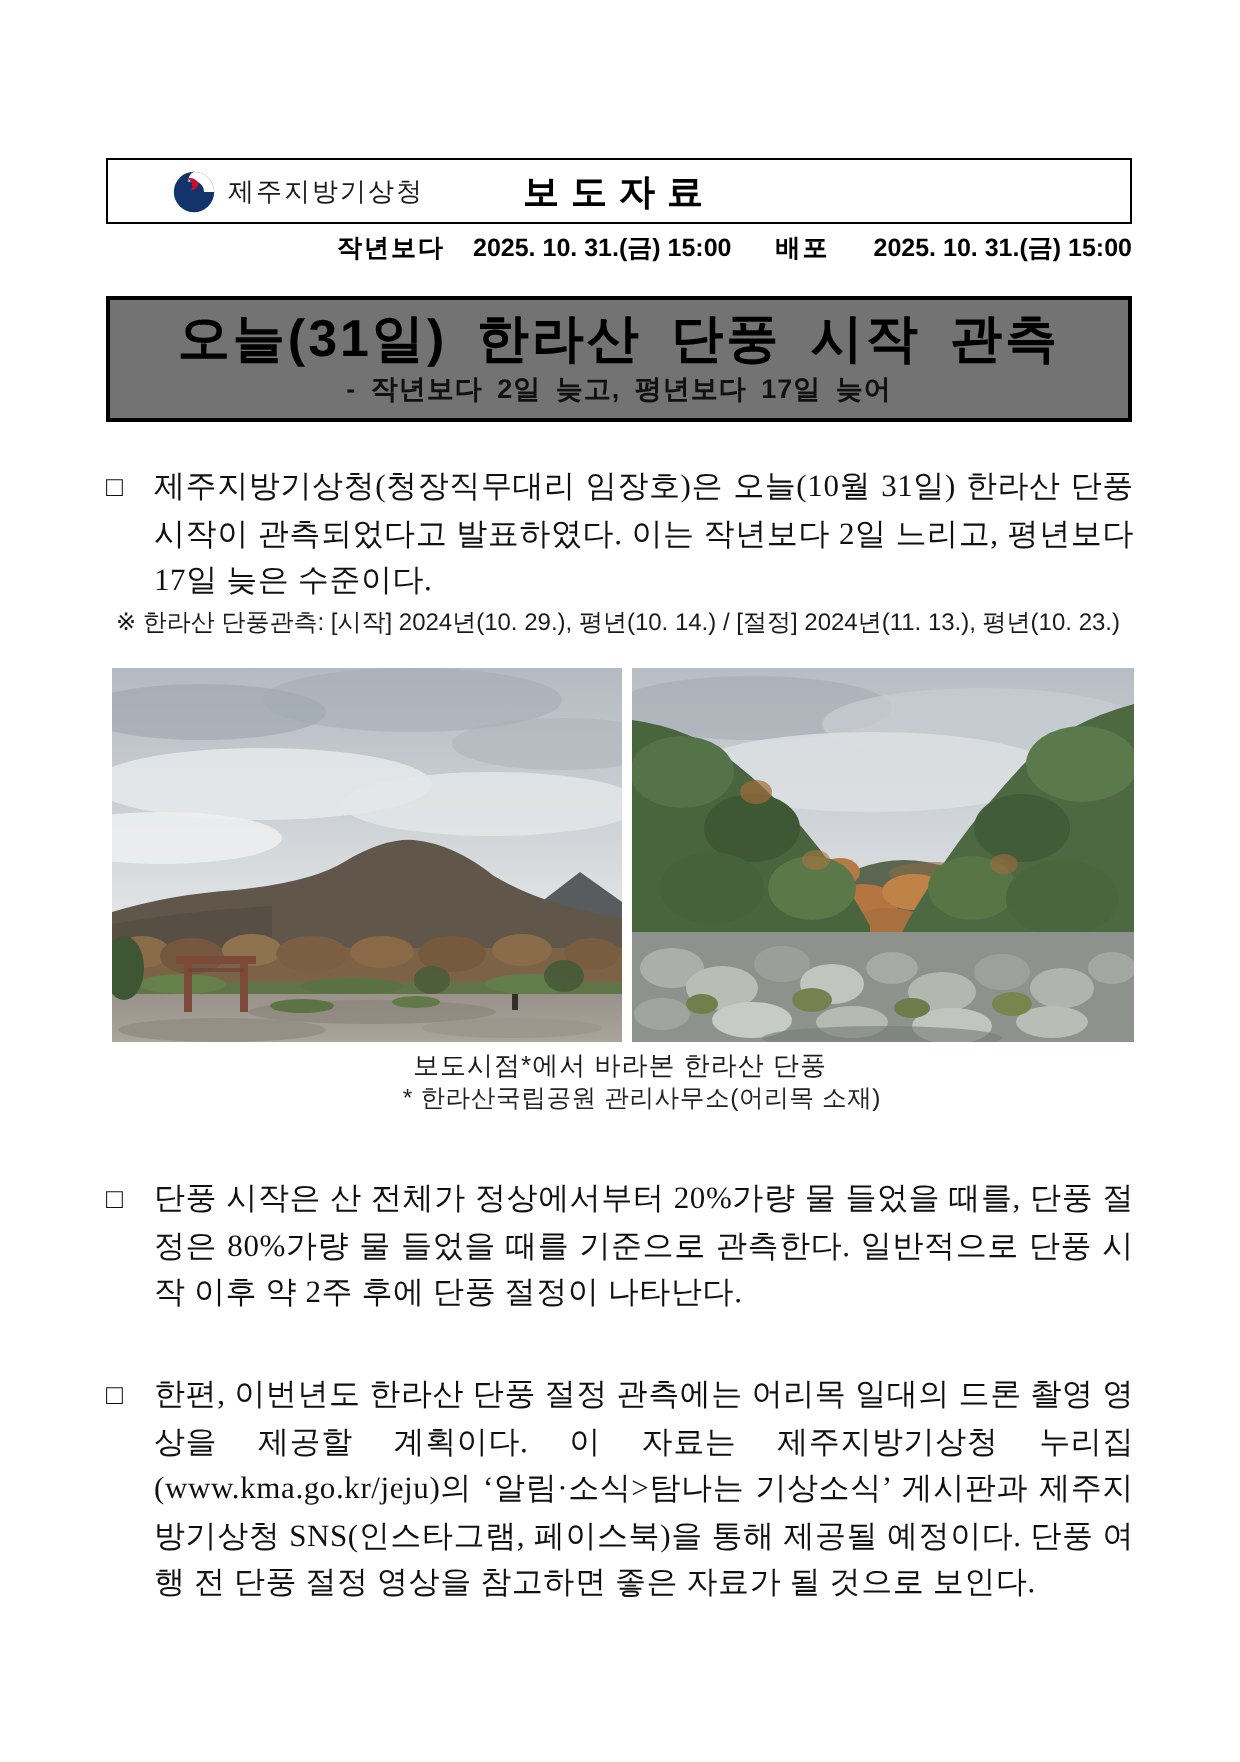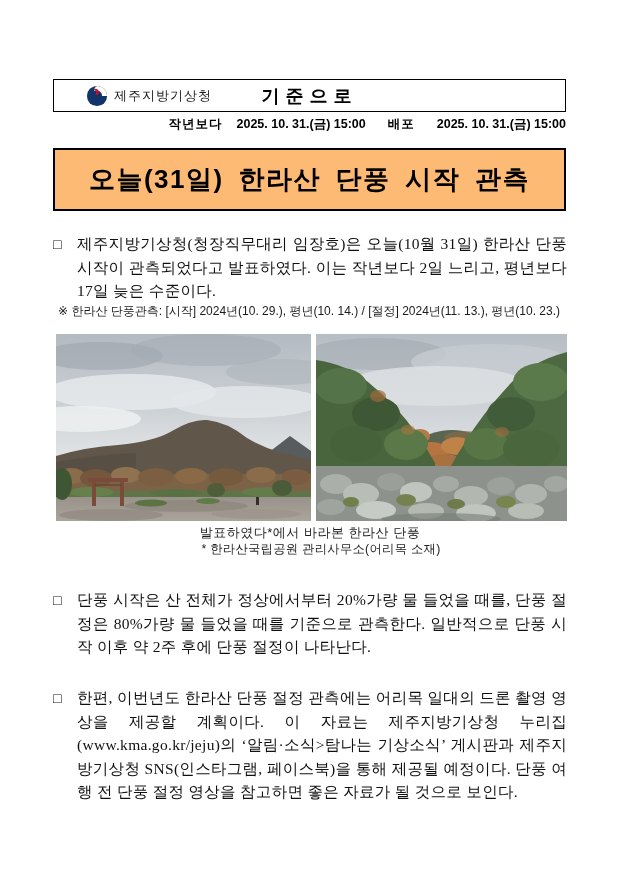--- a/index.html
+++ b/index.html
@@ -38,21 +38,21 @@
     display:flex; justify-content:flex-end; align-items:baseline;
     font-family:"Liberation Sans","DejaVu Sans",sans-serif;
     font-weight:bold; font-size:12.5px; color:#000; white-space:nowrap;
   }
   .release-line .lbl { letter-spacing:1px; }
   .release-line .gap-s { width:14px; } .release-line .gap-m { width:22px; }
 
   
   .title-box {
     position:absolute; left:53px; top:148px; width:513px; height:63px;
-    border:2px solid #000; background:#fdba74;
+    border:2px solid #000; background:#737373;
     display:flex; flex-direction:column; align-items:center; justify-content:center;
   }
   .press-title {
     font-family:"Liberation Sans","DejaVu Sans",sans-serif;
     font-weight:800; font-size:26px; letter-spacing:1.5px; word-spacing:6px;
     color:#000; line-height:1.1; white-space:nowrap;
   }
   .press-subtitle {
     font-family:"Liberation Sans","DejaVu Sans",sans-serif;
     font-weight:600; font-size:13.5px; letter-spacing:.5px; word-spacing:3px;
@@ -99,36 +99,37 @@
 <div class="header-box">
   <div class="header-left">
     <svg width="22" height="22" viewBox="0 0 24 24">
       <circle cx="12" cy="12" r="11" fill="#13346b"></circle>
       <path d="M12 1 A11 11 0 0 1 23 12 L17.5 12 A6 6 0 0 0 9 6.5 A5.5 5.5 0 0 1 12 1 Z" fill="#ffffff"></path>
       <path d="M8.2 4.6 A5 5 0 0 1 14.5 7.5 A4.2 4.2 0 0 1 10.5 11 A4.4 4.4 0 0 0 8.2 4.6 Z" fill="#c8102e"></path>
     </svg>
     <span class="agency-name">제주지방기상청</span>
   </div>
 
-  <div class="doc-type">기준으로</div>
+  <div class="doc-type">보도자료</div>
 
 </div>
 
 <div class="release-line">
   <span class="lbl">작년보다</span>
   <span class="gap-s"></span>
   <span>2025. 10. 31.(금) 15:00</span>
   <span class="gap-m"></span>
   <span class="lbl">배포</span>
   <span class="gap-m"></span>
   <span>2025. 10. 31.(금) 15:00</span>
 </div>
 
 <div class="title-box">
   <div class="press-title">오늘(31일) 한라산 단풍 시작 관측</div>
+  <div class="press-subtitle">- 작년보다 2일 늦고, 평년보다 17일 늦어</div>
 </div>
 
 <div class="para para-1">
   <span class="bullet">□</span>
   <span>제주지방기상청(청장직무대리 임장호)은 오늘(10월 31일) 한라산 단풍 시작이 관측되었다고 발표하였다. 이는 작년보다 2일 느리고, 평년보다 17일 늦은 수준이다.</span>
 </div>
 
 <div class="ref-note">※ 한라산 단풍관측: [시작] 2024년(10. 29.), 평년(10. 14.) / [절정] 2024년(11. 13.), 평년(10. 23.)</div>
 
 <div class="photos-row">
@@ -232,21 +233,21 @@
     <ellipse cx="210" cy="177" rx="18" ry="8" fill="#b8bdb6"></ellipse>
     <ellipse cx="15" cy="173" rx="14" ry="8" fill="#9fa59e"></ellipse>
     <ellipse cx="90" cy="166" rx="10" ry="6" fill="#75824f"></ellipse>
     <ellipse cx="140" cy="170" rx="9" ry="5" fill="#6e7b4a"></ellipse>
     <ellipse cx="190" cy="168" rx="10" ry="6" fill="#78854f"></ellipse>
     <ellipse cx="35" cy="168" rx="8" ry="5" fill="#70804c"></ellipse>
     <ellipse cx="125" cy="185" rx="60" ry="6" fill="#777d76" opacity="0.6"></ellipse>
   </svg>
 </div>
 
-<div class="caption-1">발표하였다*에서 바라본 한라산 단풍</div>
+<div class="caption-1">보도시점*에서 바라본 한라산 단풍</div>
 <div class="caption-2">* 한라산국립공원 관리사무소(어리목 소재)</div>
 
 <div class="para para-2">
   <span class="bullet">□</span>
   <span>단풍 시작은 산 전체가 정상에서부터 20%가량 물 들었을 때를, 단풍 절정은 80%가량 물 들었을 때를 기준으로 관측한다. 일반적으로 단풍 시작 이후 약 2주 후에 단풍 절정이 나타난다.</span>
 </div>
 
 <div class="para para-3">
   <span class="bullet">□</span>
   <span>한편, 이번년도 한라산 단풍 절정 관측에는 어리목 일대의 드론 촬영 영상을 제공할 계획이다. 이 자료는 제주지방기상청 누리집 (www.kma.go.kr/jeju)의 ‘알림·소식&gt;탐나는 기상소식’ 게시판과 제주지방기상청 SNS(인스타그램, 페이스북)을 통해 제공될 예정이다. 단풍 여행 전 단풍 절정 영상을 참고하면 좋은 자료가 될 것으로 보인다.</span>

